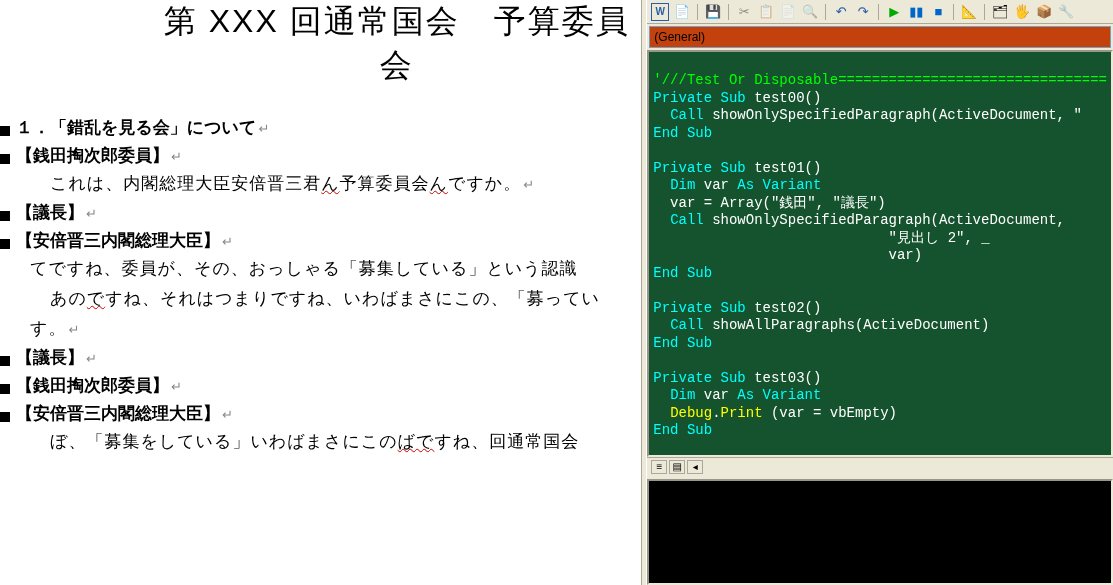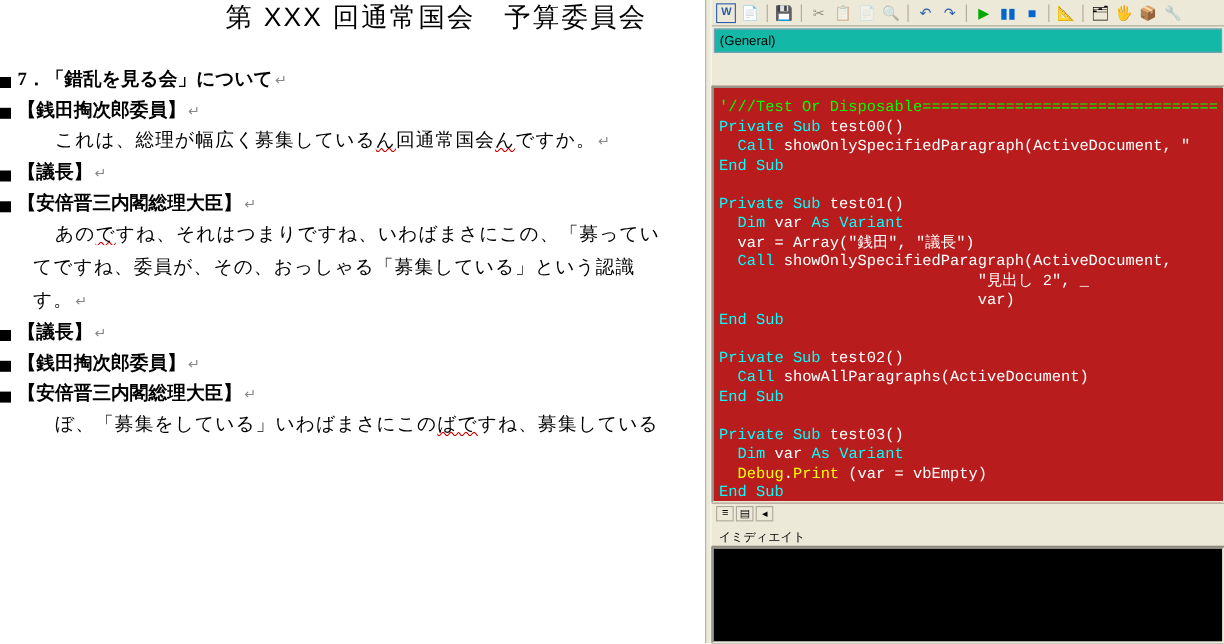--- a/index.html
+++ b/index.html
@@ -1,81 +1,81 @@
 <!DOCTYPE html>
 <html><head>
 <meta charset="utf-8">
 <style>
 * { margin:0; padding:0; box-sizing:border-box; }
 body { font-family:"MS PGothic","Meiryo",sans-serif; width:1113px; height:585px; overflow:hidden; display:flex; background:#fff; }
 .doc-pane { width:665px; height:585px; background:#fff; padding:0 8px 0 0; overflow:hidden; position:relative; }
-.doc-title { font-size:24px; font-family:"MS Gothic","Meiryo",sans-serif; text-align:center; margin:0 0 28px 160px; letter-spacing:2px; }
+.doc-title { font-size:32px; font-family:"MS Gothic","Meiryo",sans-serif; text-align:center; margin:0 0 28px 160px; letter-spacing:2px; }
 .doc-body { font-size:17px; line-height:1.4; font-family:"MS Mincho","Meiryo",serif; }
 .bullet-row { display:flex; align-items:baseline; margin-bottom:4px; }
 .sq { width:10px; height:10px; background:#000; display:inline-block; margin-right:6px; position:relative; top:3px; flex-shrink:0; }
 .heading { font-weight:bold; }
 .para { margin-left:50px; margin-bottom:6px; letter-spacing:1px; }
 .ret { color:#888; font-size:13px; margin-left:2px; }
 .wavy { text-decoration:underline wavy #cc0000; text-decoration-thickness:1px; }
 .splitter { width:6px; background:#ece9d8; border-left:1px solid #aca899; border-right:1px solid #fff; }
 .vbe-pane { flex:1; height:585px; display:flex; flex-direction:column; background:#ece9d8; }
 .vbe-toolbar { height:24px; background:#ece9d8; border-bottom:1px solid #aca899; display:flex; align-items:center; padding:0 4px; gap:4px; }
 .tool-ico { width:18px; height:18px; display:flex; align-items:center; justify-content:center; font-size:13px; }
 .tool-sep { width:1px; height:16px; background:#aca899; margin:0 2px; }
-.vbe-dropdown { height:22px; background:#14b8a6; border:1px solid #7f9db9; margin:2px; display:flex; align-items:center; padding:0 4px; font-size:12px; position:relative; }
+.vbe-dropdown { height:22px; background:#c2410c; border:1px solid #7f9db9; margin:2px; display:flex; align-items:center; padding:0 4px; font-size:12px; position:relative; }
 .vbe-code-wrap { flex:1; display:flex; flex-direction:column; min-height:0; }
-.vbe-code { flex:1; background:#b91c1c; color:#fff; font-family:"MS Gothic","Courier New",monospace; font-size:14px; padding:10px 4px; overflow:auto; white-space:pre; line-height:1.25; border:2px inset #ece9d8;margin-top:28px; }
+.vbe-code { flex:1; background:#14532d; color:#fff; font-family:"MS Gothic","Courier New",monospace; font-size:14px; padding:20px 4px; overflow:auto; white-space:pre; line-height:1.25; border:2px inset #ece9d8; }
 .c-green { color:#00ff00; }
 .c-cyan { color:#00ffff; }
 .c-yellow { color:#ffff00; }
 .c-white { color:#ffffff; }
 .code-footer { height:18px; background:#ece9d8; border-top:1px solid #aca899; display:flex; align-items:center; padding:0 4px; gap:2px; }
 .footer-btn { width:16px; height:14px; background:#ece9d8; border:1px solid #aca899; font-size:10px; display:flex; align-items:center; justify-content:center; }
 .immediate-wrap { height:110px; display:flex; flex-direction:column; border-top:4px solid #ece9d8; }
 .immediate-title { height:18px; background:#ece9d8; font-size:11px; padding:2px 6px; border-bottom:1px solid #aca899; }
 .immediate-body { flex:1; background:#000; border:2px inset #ece9d8; }
 </style>
 </head>
 <body>
 
 <div class="doc-pane">
   <div class="doc-title">第 XXX 回通常国会　予算委員会</div>
   <div class="doc-body">
 
     <div class="bullet-row">
       <span class="sq"></span>
-      <span class="heading">7．「錯乱を見る会」について</span>
+      <span class="heading">１．「錯乱を見る会」について</span>
       <span class="ret">↵</span>
     </div>
 
     <div class="bullet-row">
       <span class="sq"></span>
       <span class="heading">【銭田掏次郎委員】</span>
       <span class="ret">↵</span>
     </div>
     <div class="para">
-      <span>これは、総理が幅広く募集している</span><span class="wavy">ん</span><span>回通常国会</span><span class="wavy">ん</span><span>ですか。</span><span class="ret">↵</span>
+      <span>これは、内閣総理大臣安倍晋三君</span><span class="wavy">ん</span><span>予算委員会</span><span class="wavy">ん</span><span>ですか。</span><span class="ret">↵</span>
     </div>
 
     <div class="bullet-row">
       <span class="sq"></span>
       <span class="heading">【議長】</span>
       <span class="ret">↵</span>
     </div>
 
     <div class="bullet-row">
       <span class="sq"></span>
       <span class="heading">【安倍晋三内閣総理大臣】</span>
       <span class="ret">↵</span>
     </div>
+    <div class="para" style="margin-left:30px;">
+      <span>てですね、委員が、その、おっしゃる「募集している」という認識</span>
+    </div>
     <div class="para">
       <span>あの</span><span class="wavy">で</span><span>すね、それはつまりですね、いわばまさにこの、「募ってい</span>
-    </div>
-    <div class="para" style="margin-left:30px;">
-      <span>てですね、委員が、その、おっしゃる「募集している」という認識</span>
     </div>
     <div class="para" style="margin-left:30px;">
       <span>す。</span><span class="ret">↵</span>
     </div>
 
     <div class="bullet-row">
       <span class="sq"></span>
       <span class="heading">【議長】</span>
       <span class="ret">↵</span>
     </div>
@@ -85,21 +85,21 @@
       <span class="heading">【銭田掏次郎委員】</span>
       <span class="ret">↵</span>
     </div>
 
     <div class="bullet-row">
       <span class="sq"></span>
       <span class="heading">【安倍晋三内閣総理大臣】</span>
       <span class="ret">↵</span>
     </div>
     <div class="para">
-      <span>ぼ、「募集をしている」いわばまさにこの</span><span class="wavy">ばで</span><span>すね、募集している</span>
+      <span>ぼ、「募集をしている」いわばまさにこの</span><span class="wavy">ばで</span><span>すね、回通常国会</span>
     </div>
 
   </div>
 </div>
 
 <div class="splitter"></div>
 
 <div class="vbe-pane">
   <div class="vbe-toolbar">
     <span class="tool-ico" style="color:#2a5caa;font-weight:bold;border:1px solid #2a5caa;font-size:10px;">W</span>
@@ -155,16 +155,15 @@
 <span class="c-cyan">End Sub</span>
 </div>
     <div class="code-footer">
       <span class="footer-btn">≡</span>
       <span class="footer-btn">▤</span>
       <span class="footer-btn">◂</span>
     </div>
   </div>
 
   <div class="immediate-wrap">
-    <div class="immediate-title">イミディエイト</div>
     <div class="immediate-body"></div>
   </div>
 </div>
 
 </body></html>

